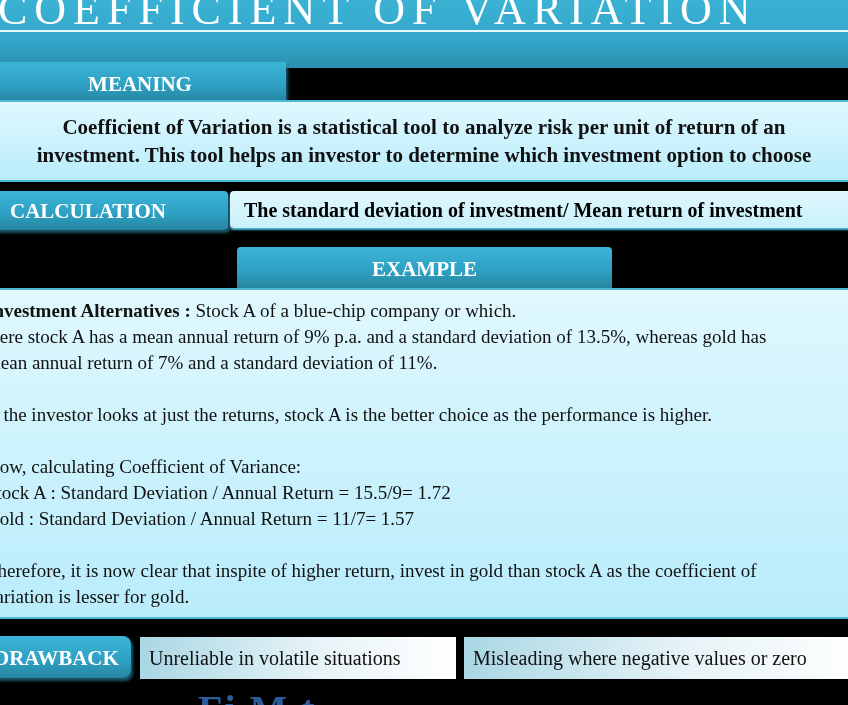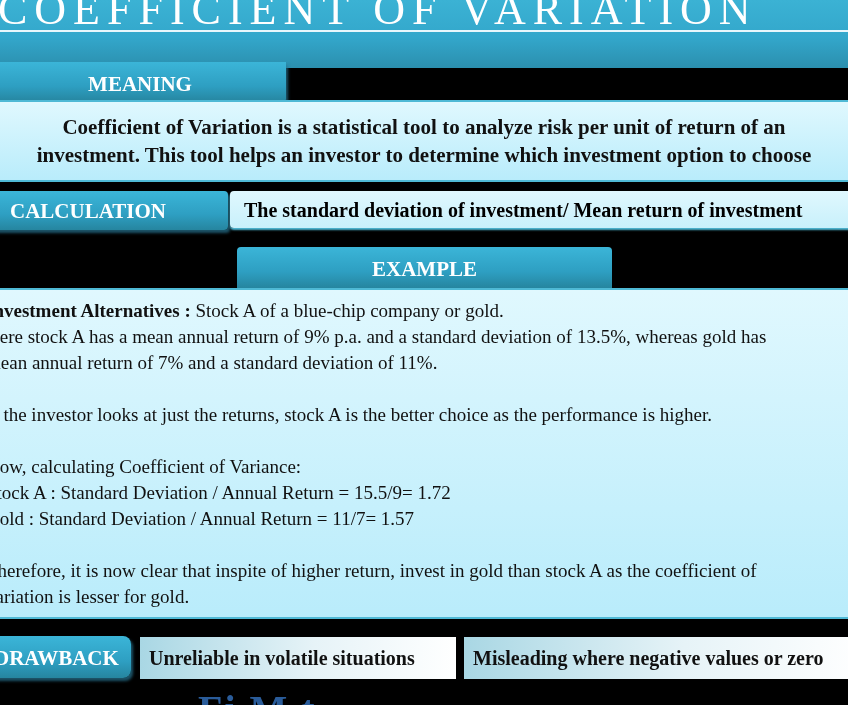--- a/index.html
+++ b/index.html
@@ -43,21 +43,21 @@
     background: linear-gradient(to bottom, #e0f8fe 0%, #c8f0fb 100%); box-shadow: 0 2px 2px #4fb9d5;
     font-weight: bold; font-size: 20px; line-height: 38px; padding-left: 14px; box-sizing: border-box; white-space: nowrap; }
   .example-tab { left: 237px; top: 247px; width: 375px; height: 41px; line-height: 44px; border-radius: 4px 4px 0 0; box-shadow: none; }
   .example-panel { left: 0; top: 288px; width: 848px; height: 327px; font-size: 19px; line-height: 26px; }
   .example-panel .inner { position: absolute; left: -14px; top: 8px; width: 880px; white-space: nowrap; }
   .example-panel .line { height: 26px; }
   .example-panel .gap { height: 26px; }
   .example-panel b { font-weight: bold; }
   .drawback-tab { left: -6px; top: 636px; width: 137px; height: 42px; line-height: 44px; border-radius: 0 8px 8px 0; text-align: right; padding-right: 14px; box-sizing: border-box; overflow: hidden; white-space: nowrap; }
   .draw-box {
-    top: 637px; height: 42px; line-height: 42px; font-weight: bold; font-size: 20px; color: #111;
+    top: 637px; height: 42px; line-height: 42px; font-weight: normal; font-size: 20px; color: #111;
     background: linear-gradient(to right, #a9d7e4 0%, #e6f3f7 55%, #ffffff 100%);
     padding-left: 9px; box-sizing: border-box; white-space: nowrap; overflow: hidden;
   }
   .draw-1 { left: 140px; width: 316px; }
   .draw-2 { left: 464px; width: 400px; }
   .footer-clip { left: 0; top: 690px; width: 848px; height: 15px; overflow: hidden; }
   .footer-text {
     position: absolute; left: 198px; top: 0; white-space: nowrap; color: #2a5c9a;
     font-size: 40px; font-weight: bold; letter-spacing: 2px; line-height: 40px;
   }
@@ -77,21 +77,21 @@
     <div>investment. This tool helps an investor to determine which investment option to choose</div>
   </div>
 </div>
 
 <div class="abs tab calc-tab">CALCULATION</div>
 <div class="abs calc-panel">The standard deviation of investment/ Mean return of investment</div>
 
 <div class="abs tab example-tab">EXAMPLE</div>
 <div class="abs panel example-panel">
   <div class="inner">
-    <div class="line"><b>Investment Alternatives :</b><span> Stock A of a blue-chip company or gold.</span></div>
+    <div class="line"><b>Investment Alternatives :</b><span> Stock A of a blue-chip company or which.</span></div>
     <div class="line">Here stock A has a mean annual return of 9% p.a. and a standard deviation of 13.5%, whereas gold has</div>
     <div class="line">mean annual return of 7% and a standard deviation of 11%.</div>
     <div class="gap"></div>
     <div class="line">If the investor looks at just the returns, stock A is the better choice as the performance is higher.</div>
     <div class="gap"></div>
     <div class="line">Now, calculating Coefficient of Variance:</div>
     <div class="line">Stock A : Standard Deviation / Annual Return = 15.5/9= 1.72</div>
     <div class="line">Gold : Standard Deviation / Annual Return = 11/7= 1.57</div>
     <div class="gap"></div>
     <div class="line">Therefore, it is now clear that inspite of higher return, invest in gold than stock A as the coefficient of</div>

